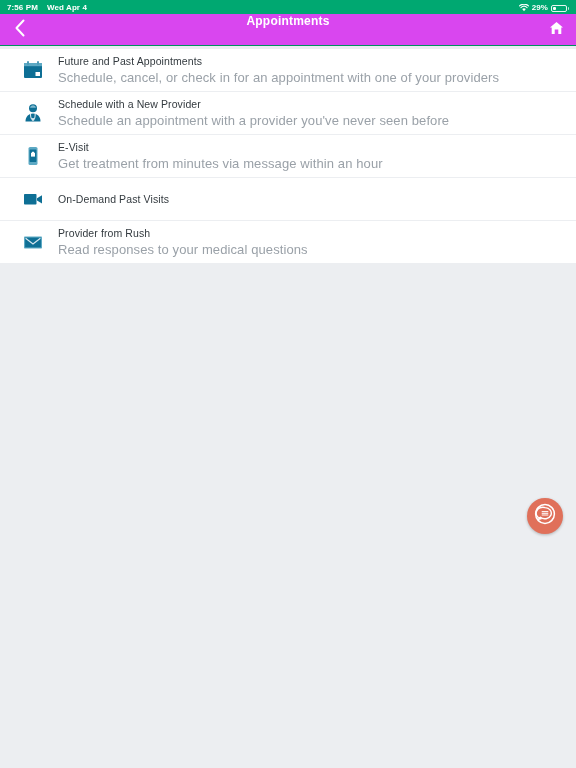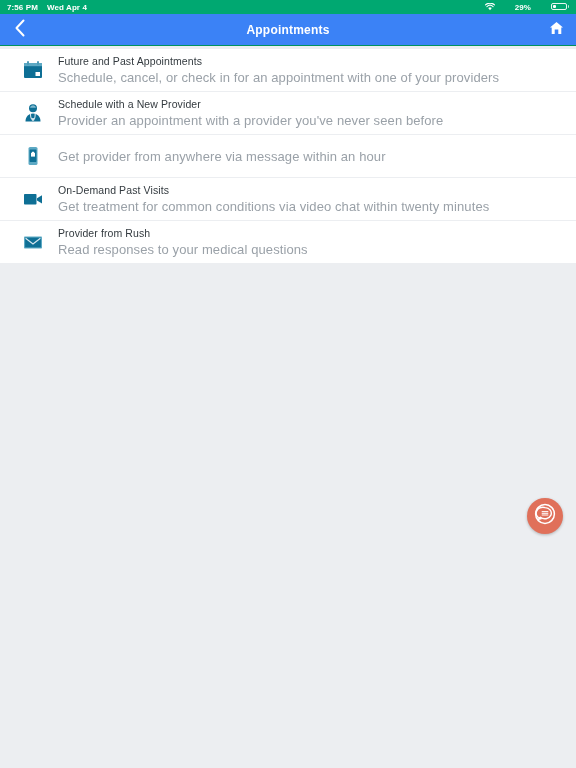--- a/index.html
+++ b/index.html
@@ -16,21 +16,21 @@
     height: 14px; width: 100%;
     background: #00a871;
     display: flex; align-items: center;
     padding: 0 7px;
     color: #ffffff;
     font-size: 8px;
     font-weight: bold;
     letter-spacing: 0.1px;
   }
   .sb-left { display: flex; align-items: center; gap: 9px; }
-  .sb-right { margin-left: auto; display: flex; align-items: flex-start; gap: 20px; }
+  .sb-right { margin-left: auto; display: flex; align-items: flex-end; gap: 3px; }
   .wifi-icon { display: inline-block; width: 10px; height: 8px; }
   .battery {
     display: inline-flex; align-items: center;
   }
   .battery .shell {
     width: 16px; height: 7px;
     border: 1px solid rgba(255,255,255,.9);
     border-radius: 2px;
     padding: 1px;
     display: block;
@@ -45,22 +45,22 @@
   .battery .nub {
     width: 1px; height: 3px;
     background: rgba(255,255,255,.75);
     margin-left: 1px;
     border-radius: 0 1px 1px 0;
   }
 
   
   .navbar {
     height: 32px; width: 100%;
-    background: #3b82f6;
-    display: flex; align-items: center;
+    background: #d946ef;
+    display: flex; align-items: flex-start;
     position: relative;
     border-bottom: 1px solid #00915f;
   }
   .nav-back {
     width: 40px; height: 32px;
     display: flex; align-items: center; justify-content: center;
     cursor: pointer;
   }
   .nav-title {
     position: absolute; left: 0; right: 0;
@@ -193,48 +193,48 @@
           <circle cx="11" cy="6.2" r="4" fill="#0e6f95"></circle>
           <path d="M11 3.2 a3 3 0 0 1 3 2.6 h-6 a3 3 0 0 1 3 -2.6z" fill="#7fb9cf"></path>
           <path d="M3.5 19.5 C3.5 14.4 7 11.6 11 11.6 C15 11.6 18.5 14.4 18.5 19.5 Z" fill="#0e6f95"></path>
           <path d="M8.5 12 C8.5 15.4 8.7 17 10.4 17" stroke="#d6e6ee" stroke-width="1.1" fill="none"></path>
           <path d="M13.2 12 C13.2 15.4 13 17 11.6 17" stroke="#d6e6ee" stroke-width="1.1" fill="none"></path>
           <circle cx="11" cy="17.5" r="1.4" fill="#d6e6ee"></circle>
         </svg>
       </div>
       <div class="row-text">
         <div class="row-title">Schedule with a New Provider</div>
-        <div class="row-sub">Provider an appointment with a provider you've never seen before</div>
+        <div class="row-sub">Schedule an appointment with a provider you've never seen before</div>
       </div>
     </div>
 
     <div class="row">
       <div class="row-icon">
         <svg width="22" height="22" viewBox="0 0 22 22">
           <rect x="6.5" y="2" width="9" height="18" rx="1.6" fill="#5da9c4"></rect>
           <rect x="7.6" y="4.4" width="6.8" height="12.6" rx="0.7" fill="#0e6f95"></rect>
           <rect x="9" y="8" width="4" height="3.6" fill="#ffffff"></rect>
           <rect x="9.6" y="6.8" width="2.8" height="1.6" rx="0.8" fill="#ffffff"></rect>
         </svg>
       </div>
       <div class="row-text">
-        <div class="row-sub">Get provider from anywhere via message within an hour</div>
+        <div class="row-title">E-Visit</div>
+        <div class="row-sub">Get treatment from minutes via message within an hour</div>
       </div>
     </div>
 
     <div class="row">
       <div class="row-icon">
         <svg width="22" height="22" viewBox="0 0 22 22">
           <rect x="2" y="6" width="12.5" height="10.5" rx="0.8" fill="#0e6f95"></rect>
           <path d="M15 10.2 L20 7.2 L20 15.4 L15 12.4 Z" fill="#0e6f95"></path>
         </svg>
       </div>
       <div class="row-text">
         <div class="row-title">On-Demand Past Visits</div>
-        <div class="row-sub">Get treatment for common conditions via video chat within twenty minutes</div>
       </div>
     </div>
 
     <div class="row">
       <div class="row-icon">
         <svg width="22" height="22" viewBox="0 0 22 22">
           <rect x="2" y="5.5" width="18" height="12" rx="0.8" fill="#5da9c4"></rect>
           <rect x="3.1" y="6.6" width="15.8" height="9.8" fill="#0e6f95"></rect>
           <path d="M3.6 7.2 L11 13 L18.4 7.2" stroke="#d6e6ee" stroke-width="1.2" fill="none"></path>
         </svg>

